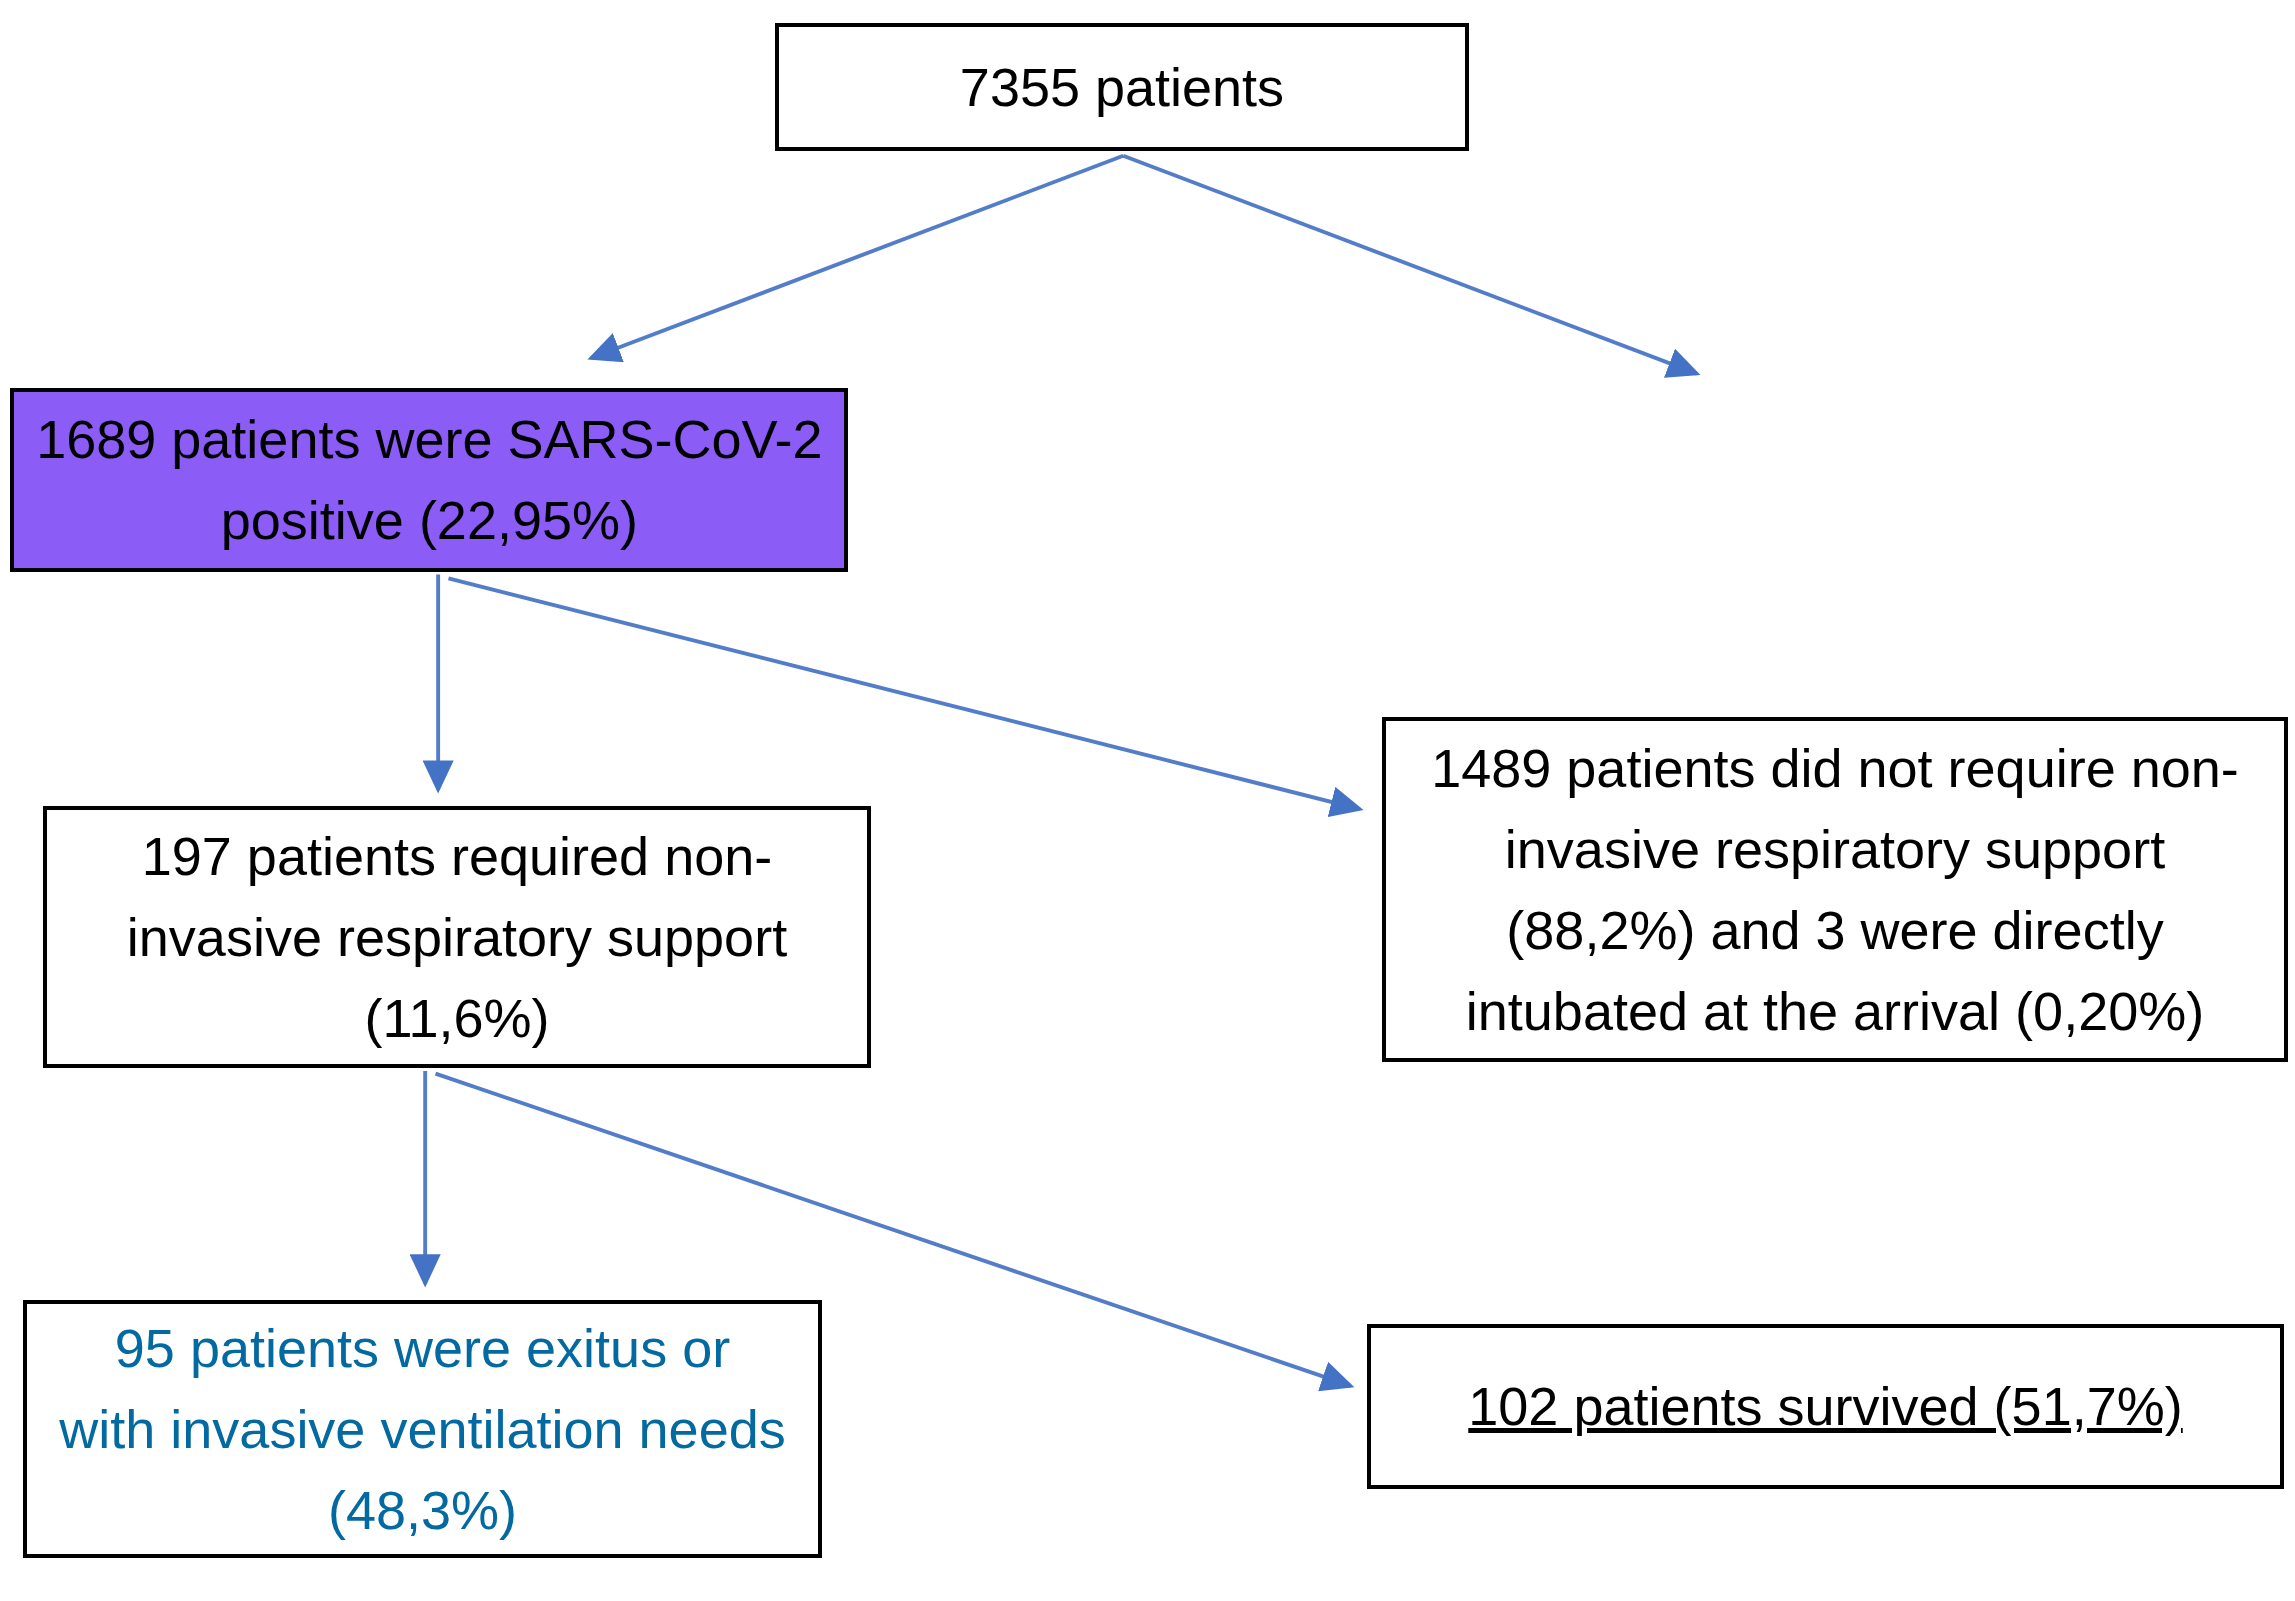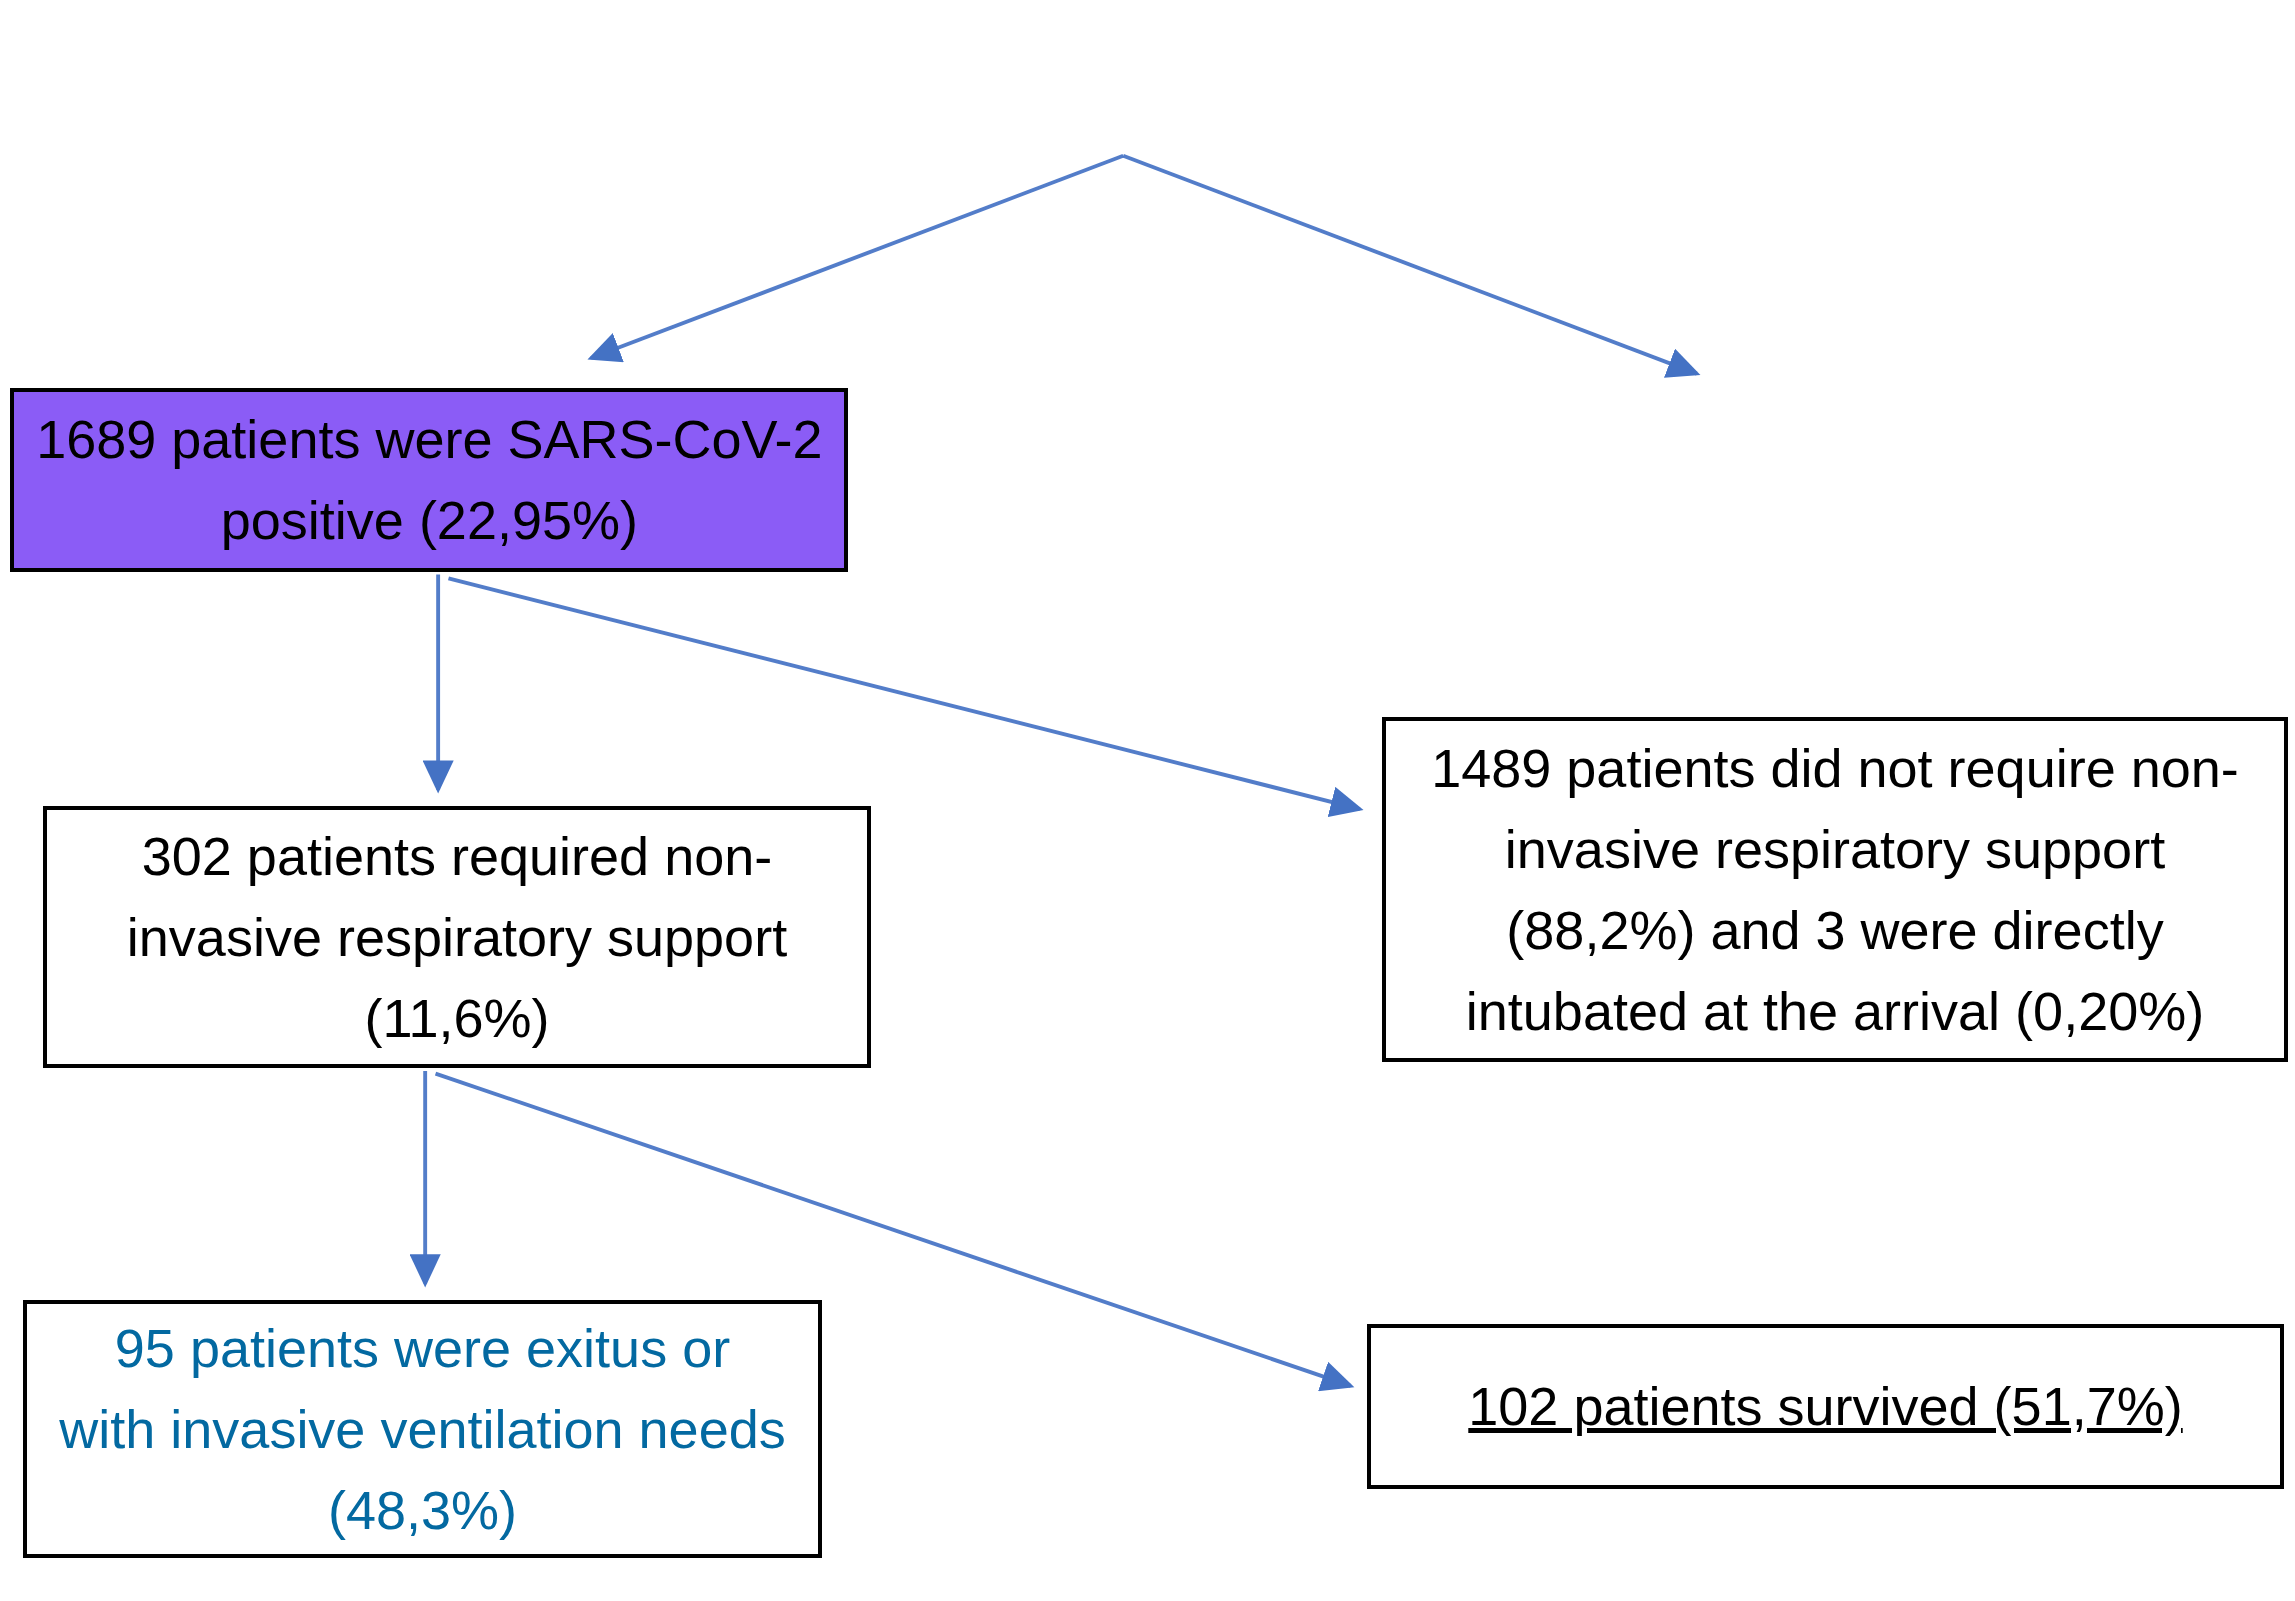--- a/index.html
+++ b/index.html
@@ -64,26 +64,27 @@
       </marker>
     </defs>
     <line class="edge" x1="1733" y1="240" x2="912" y2="552" stroke="#4472C4" marker-end="url(#arrowhead)"></line>
     <line class="edge" x1="1733" y1="240" x2="2618" y2="576" stroke="#4472C4" marker-end="url(#arrowhead)"></line>
     <line class="edge" x1="676" y1="886" x2="676" y2="1218" stroke="#4472C4" marker-end="url(#arrowhead)"></line>
     <line class="edge" x1="692" y1="892" x2="2098" y2="1248" stroke="#4472C4" marker-end="url(#arrowhead)"></line>
     <line class="edge" x1="656" y1="1652" x2="656" y2="1980" stroke="#4472C4" marker-end="url(#arrowhead)"></line>
     <line class="edge" x1="672" y1="1656" x2="2084" y2="2138" stroke="#4472C4" marker-end="url(#arrowhead)"></line>
   </svg>
 
+  <div class="node node-total" style="border-color: rgb(0, 0, 0); background: rgb(255, 255, 255); color: rgb(0, 0, 0);">7355 patients</div>
 
   <div class="node node-positive" style="border-color: rgb(0, 0, 0); background: #8b5cf6; color: rgb(0, 0, 0);">1689 patients were SARS-CoV-2
 positive (22,95%)</div>
 
 
-  <div class="node node-niv" style="border-color: rgb(0, 0, 0); background: rgb(255, 255, 255); color: rgb(0, 0, 0);">302 patients required non-
+  <div class="node node-niv" style="border-color: rgb(0, 0, 0); background: rgb(255, 255, 255); color: rgb(0, 0, 0);">197 patients required non-
 invasive respiratory support
 (11,6%)</div>
 
   <div class="node node-no-niv" style="border-color: rgb(0, 0, 0); background: rgb(255, 255, 255); color: rgb(0, 0, 0);">1489 patients did not require non-
 invasive respiratory support
 (88,2%) and 3 were directly
 intubated at the arrival (0,20%)</div>
 
   <div class="node node-exitus" style="border-color: rgb(0, 0, 0); background: rgb(255, 255, 255); color: #0369a1;">95 patients were exitus or
 with invasive ventilation needs

